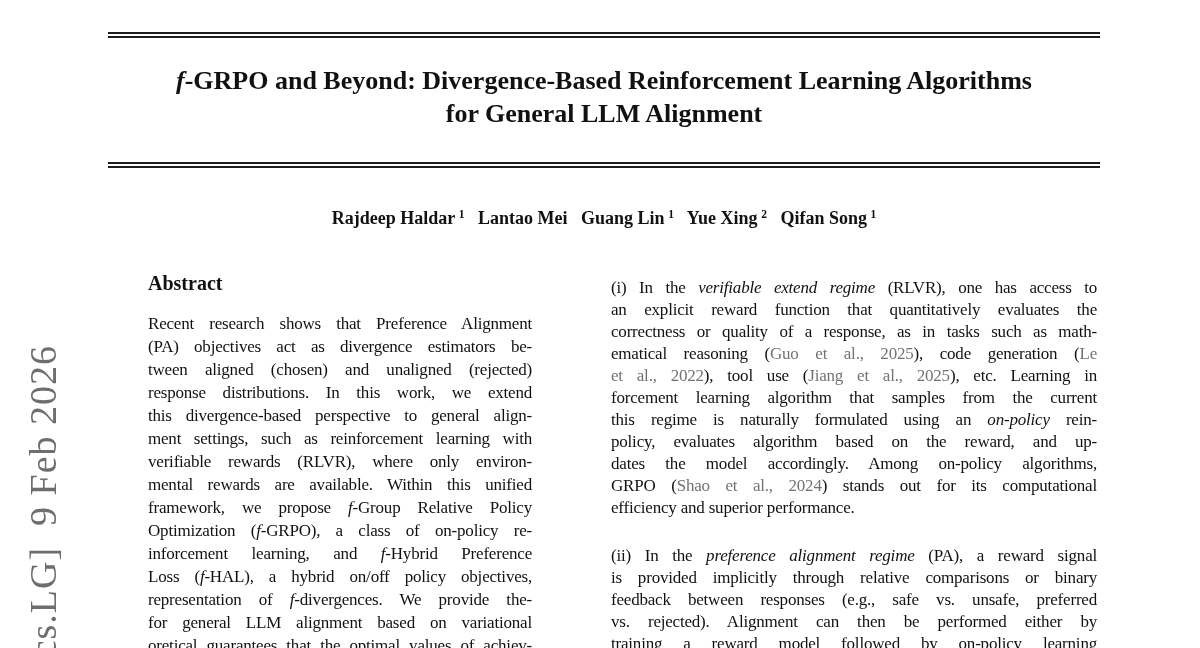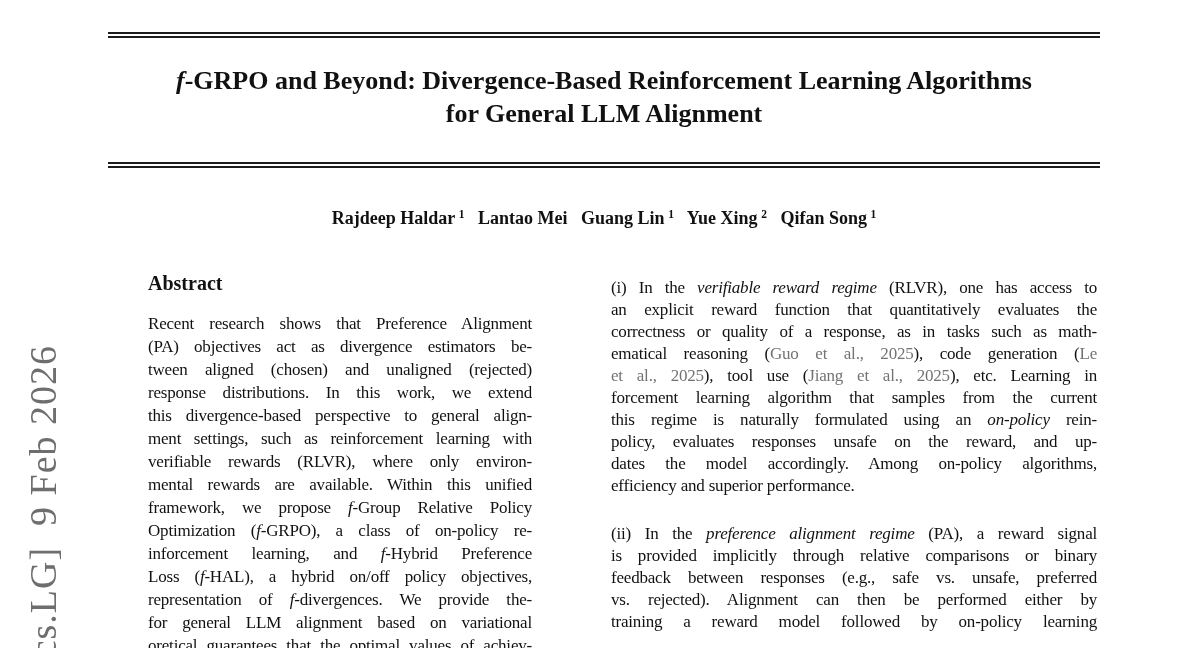--- a/index.html
+++ b/index.html
@@ -84,29 +84,30 @@
       <div class="tline"><span>Optimization (</span><span class="i">f</span><span>-GRPO), a class of on-policy re-</span></div>
       <div class="tline"><span>inforcement learning, and </span><span class="i">f</span><span>-Hybrid Preference</span></div>
       <div class="tline"><span>Loss (</span><span class="i">f</span><span>-HAL), a hybrid on/off policy objectives,</span></div>
       <div class="tline"><span>representation of </span><span class="i">f</span><span>-divergences. We provide the-</span></div>
       <div class="tline"><span>for general LLM alignment based on variational</span></div>
       <div class="tline"><span>oretical guarantees that the optimal values of achiev-</span></div>
     </div>
 
   <div class="rcol">
     <div class="para1">
-        <div class="tline"><span>(i) In the </span><span class="i">verifiable reward regime</span><span> (RLVR), one has access to</span></div>
+        <div class="tline"><span>(i) In the </span><span class="i">verifiable extend regime</span><span> (RLVR), one has access to</span></div>
         <div class="tline"><span>an explicit reward function that quantitatively evaluates the</span></div>
         <div class="tline"><span>correctness or quality of a response, as in tasks such as math-</span></div>
         <div class="tline"><span>ematical reasoning (</span><span class="cite">Guo et al., 2025</span><span>), code generation (</span><span class="cite">Le</span></div>
-        <div class="tline"><span class="cite">et al., 2025</span><span>), tool use (</span><span class="cite">Jiang et al., 2025</span><span>), etc. Learning in</span></div>
+        <div class="tline"><span class="cite">et al., 2022</span><span>), tool use (</span><span class="cite">Jiang et al., 2025</span><span>), etc. Learning in</span></div>
         <div class="tline"><span>forcement learning algorithm that samples from the current</span></div>
         <div class="tline"><span>this regime is naturally formulated using an </span><span class="i">on-policy</span><span> rein-</span></div>
-        <div class="tline"><span>policy, evaluates responses unsafe on the reward, and up-</span></div>
+        <div class="tline"><span>policy, evaluates algorithm based on the reward, and up-</span></div>
         <div class="tline"><span>dates the model accordingly. Among on-policy algorithms,</span></div>
+        <div class="tline"><span>GRPO (</span><span class="cite">Shao et al., 2024</span><span>) stands out for its computational</span></div>
         <div class="tline nj"><span>efficiency and superior performance.</span></div>
       </div>
     <div class="para2">
         <div class="tline"><span>(ii) In the </span><span class="i">preference alignment regime</span><span> (PA), a reward signal</span></div>
         <div class="tline"><span>is provided implicitly through relative comparisons or binary</span></div>
         <div class="tline"><span>feedback between responses (e.g., safe vs. unsafe, preferred</span></div>
         <div class="tline"><span>vs. rejected). Alignment can then be performed either by</span></div>
         <div class="tline"><span>training a reward model followed by on-policy learning</span></div>
       </div>
   </div>

